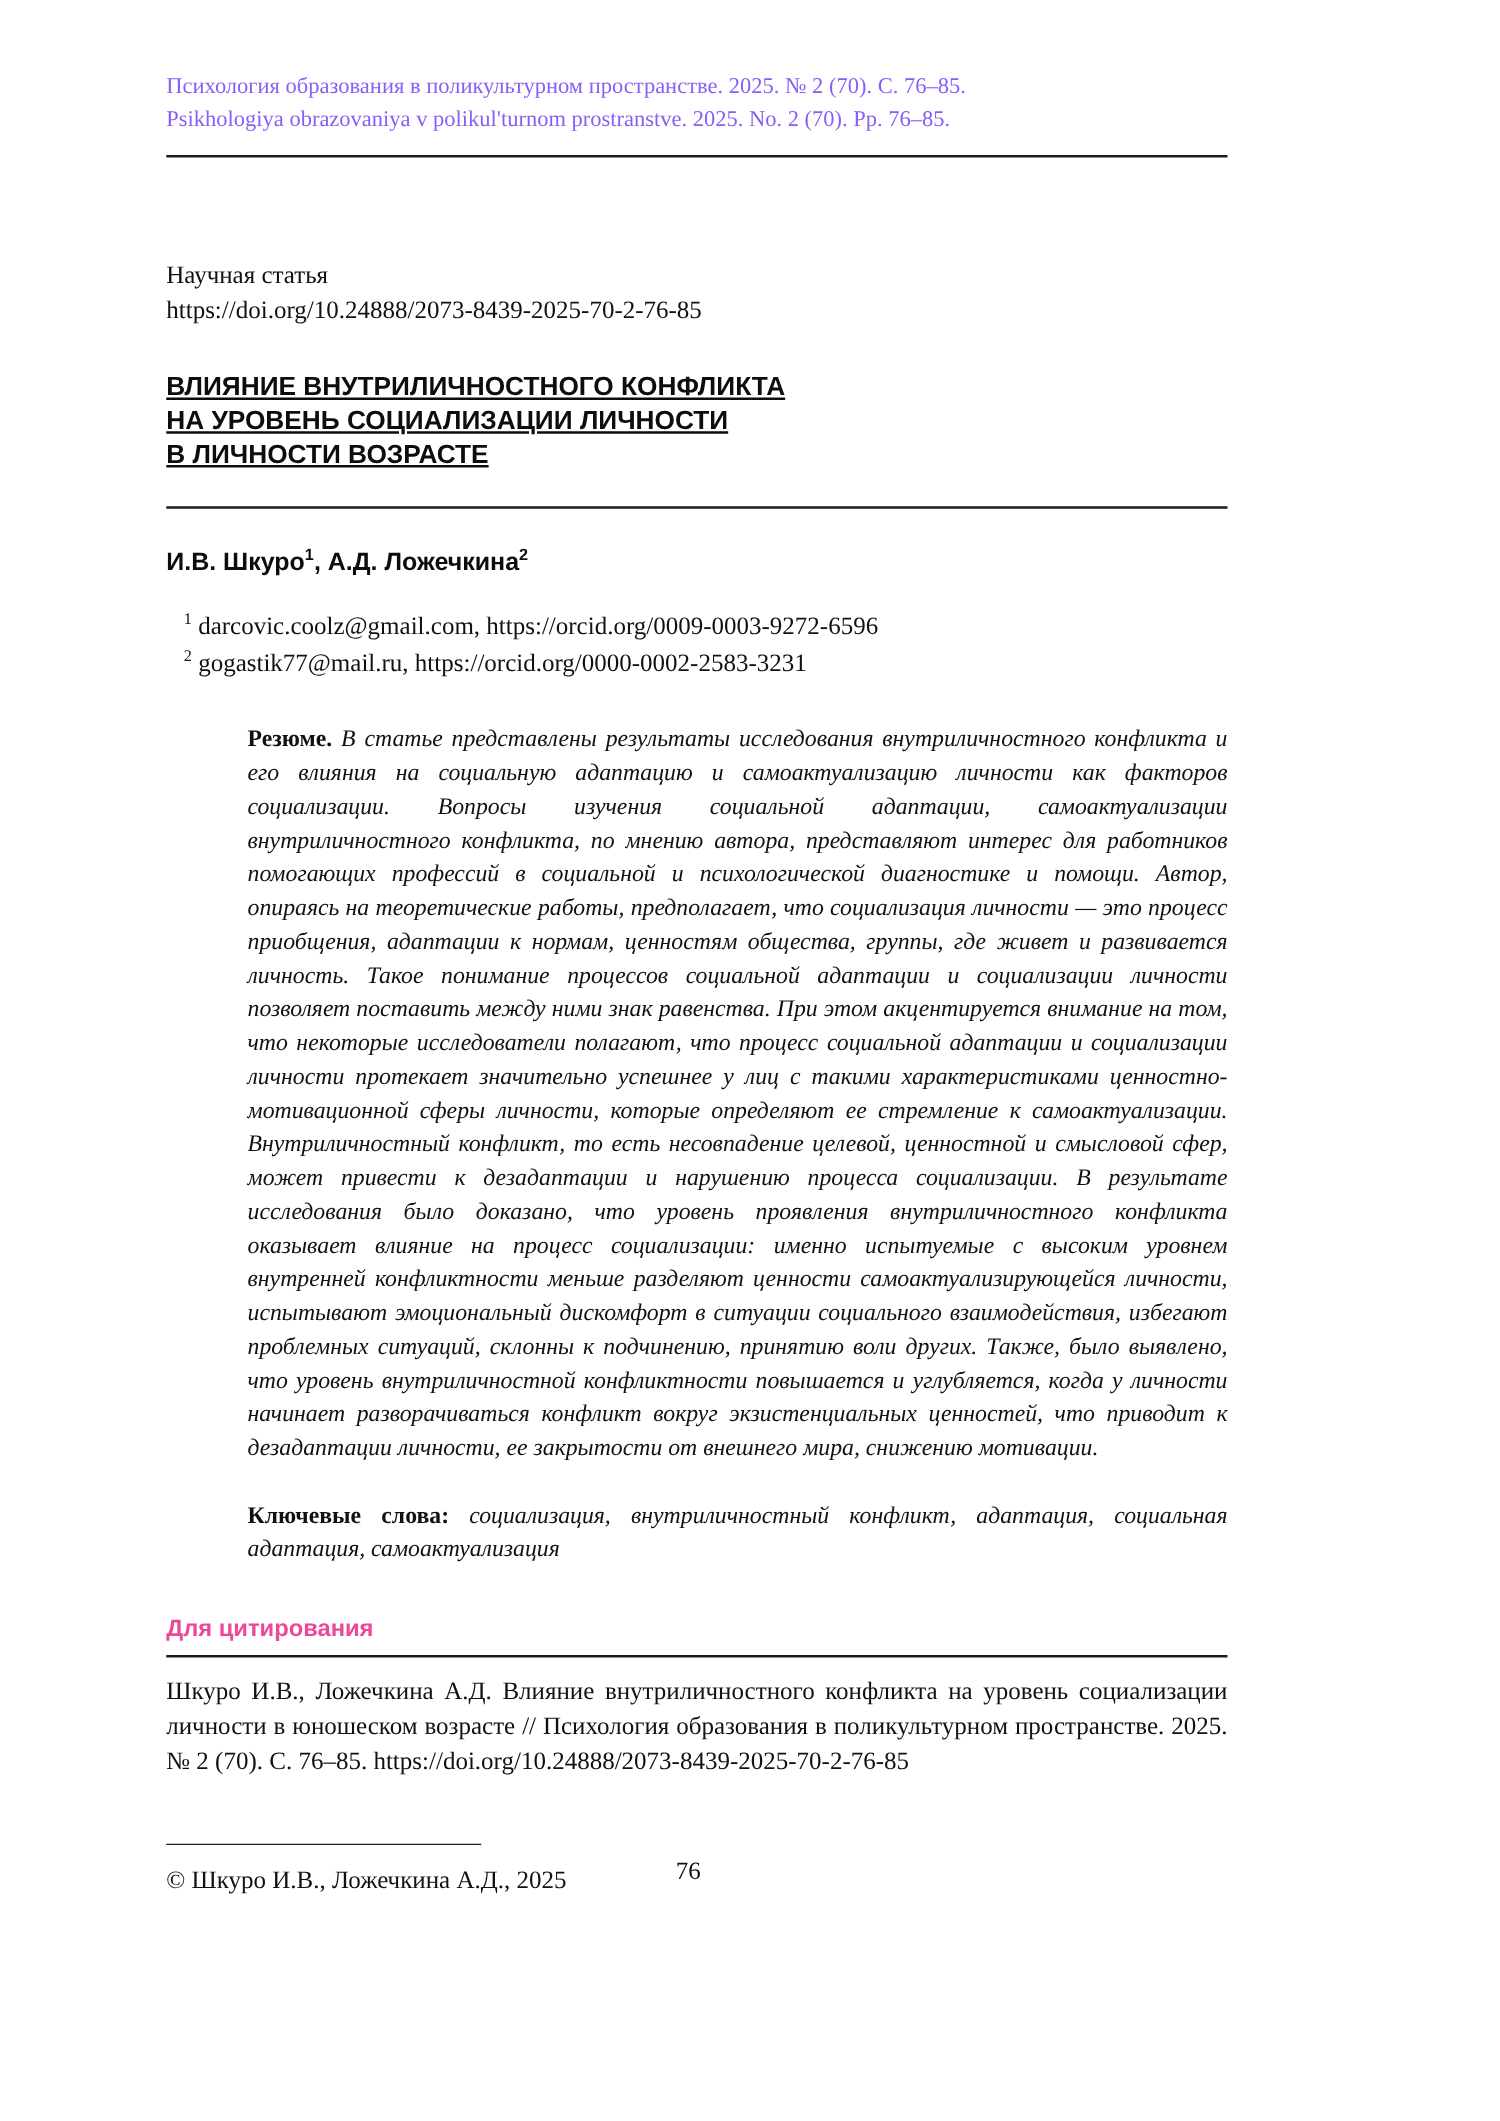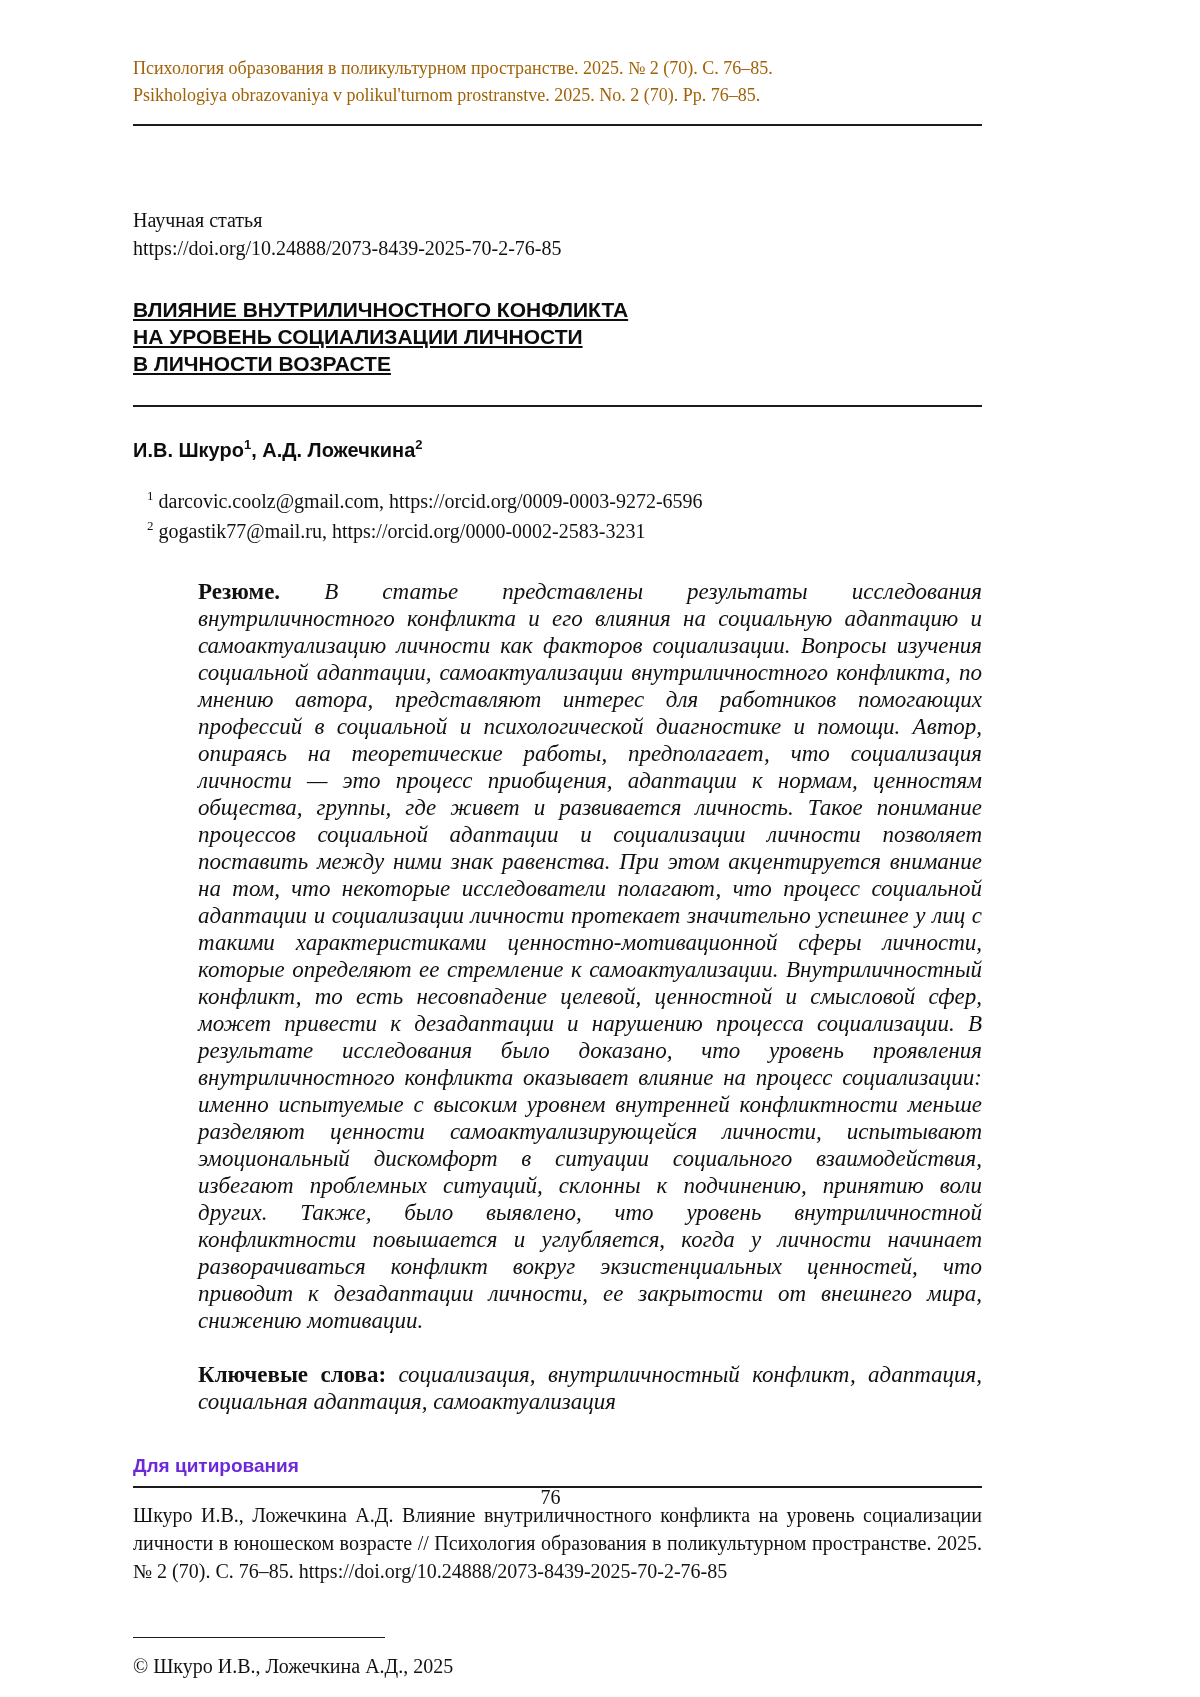--- a/index.html
+++ b/index.html
@@ -14,21 +14,21 @@
     width: 1200px;
     height: 1697px;
     margin: 0 auto;
     background: #ffffff;
     padding: 55px 218px 0 133px;
     overflow: hidden;
   }
 
   
   .journal-header {
-    color: #a16207;
+    color: #8b5cf6;
     font-size: 18px;
     line-height: 27px;
   }
   .rule {
     border: 0;
     border-top: 2px solid #1c1c1c;
     height: 0;
   }
   .rule-header { margin-top: 15px; }
 
@@ -71,35 +71,35 @@
     font-size: 20px;
     line-height: 30px;
   }
   .aff-sup { margin-right: 5px; }
   .aff-contact { padding-left: 14px; }
 
   
   .abstract {
     margin-top: 32px;
     margin-left: 65px;
-    font-size: 23px;
+    font-size: 19px;
     line-height: 27px;
     text-align: justify;
   }
   .lead { font-weight: 700; }
   .italic { font-style: italic; }
   .keywords { margin-top: 27px; }
 
   
   .citation { margin-top: 40px; }
   .citation-heading {
     font-family: "Liberation Sans", sans-serif;
     font-weight: 700;
     font-size: 19px;
-    color: #6d28d9;
+    color: #ec4899;
   }
   .rule-citation { margin-top: 9px; }
   .citation-text {
     margin-top: 13px;
     font-size: 20px;
     line-height: 28px;
     text-align: justify;
   }
 
   

